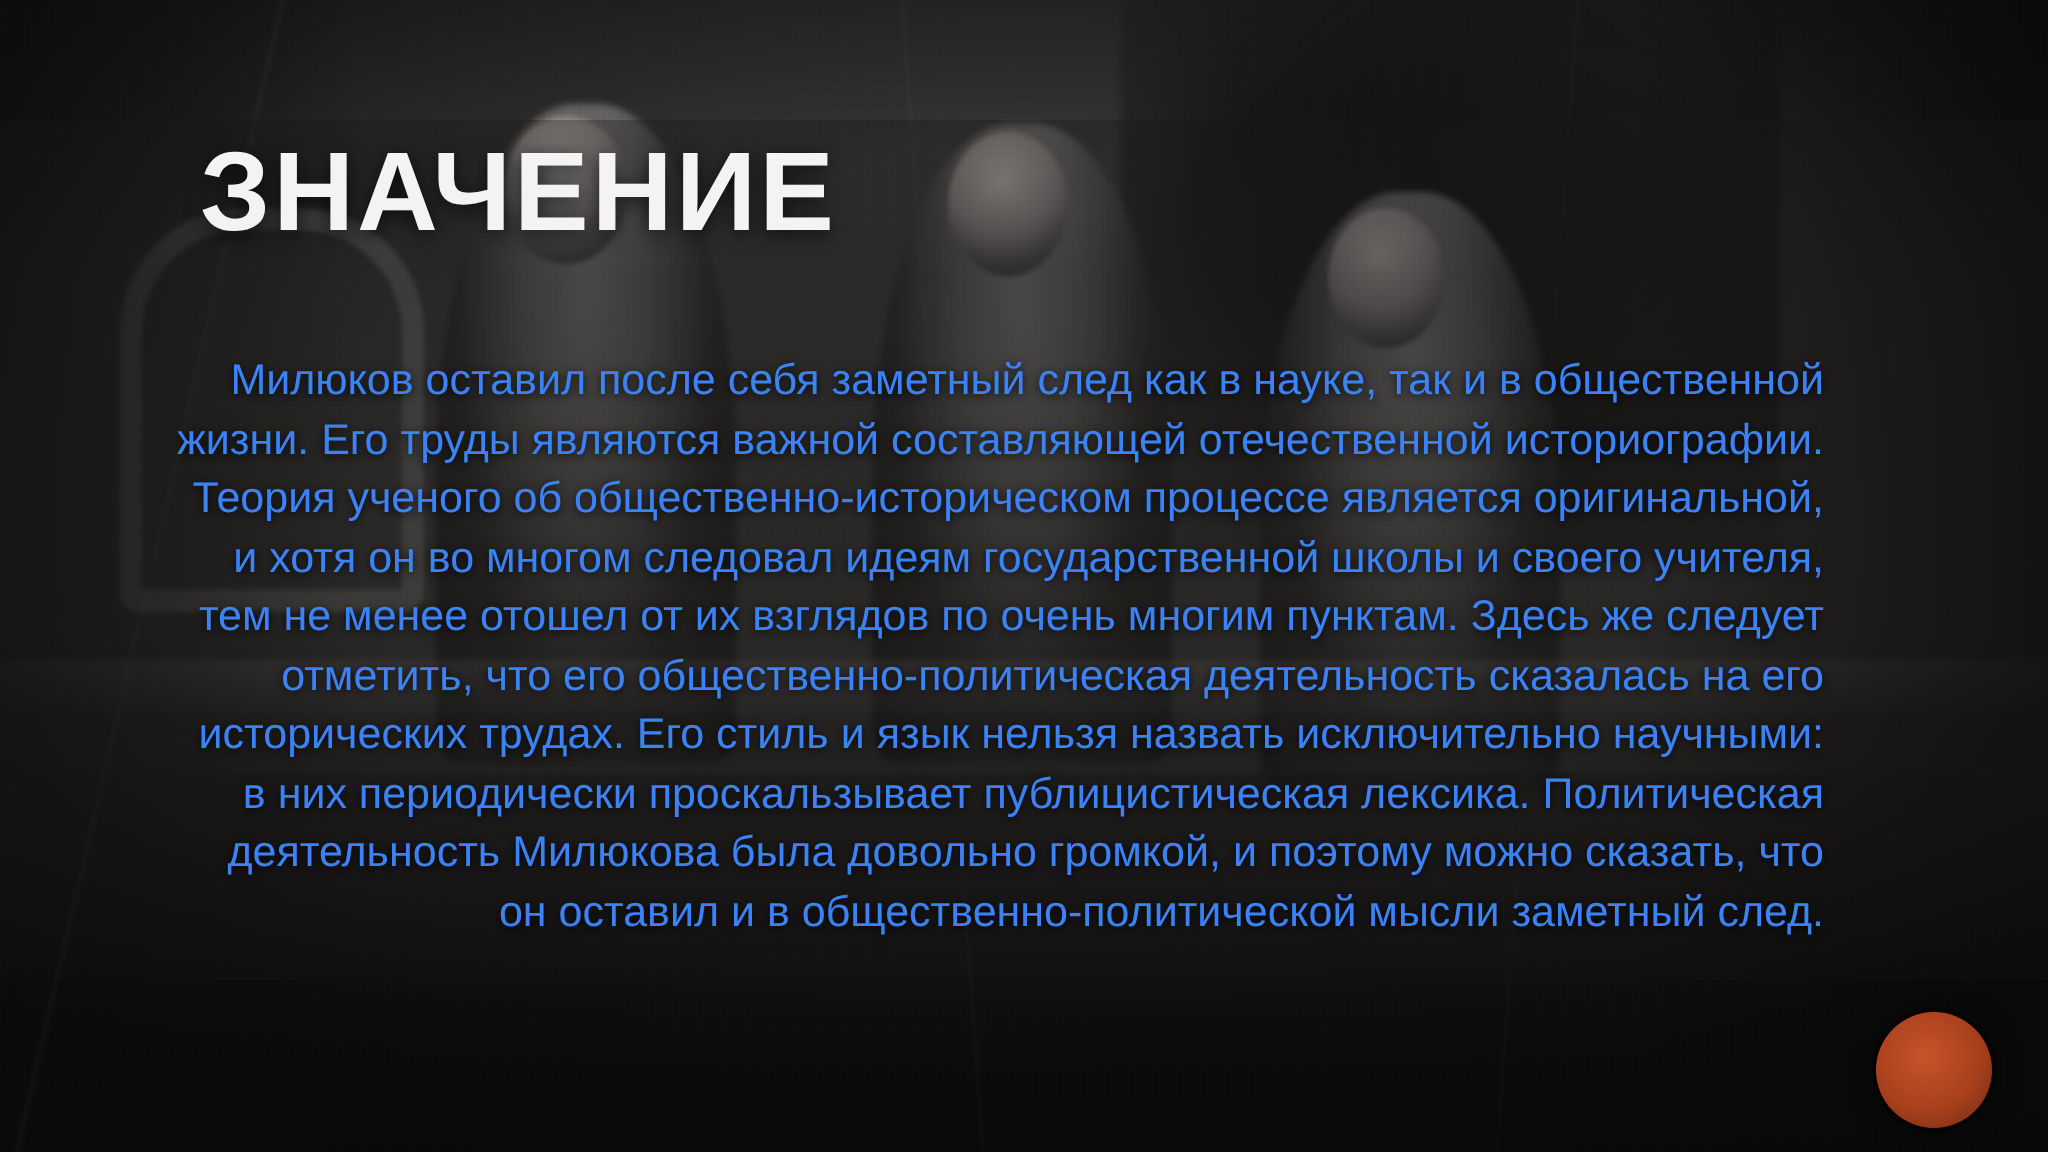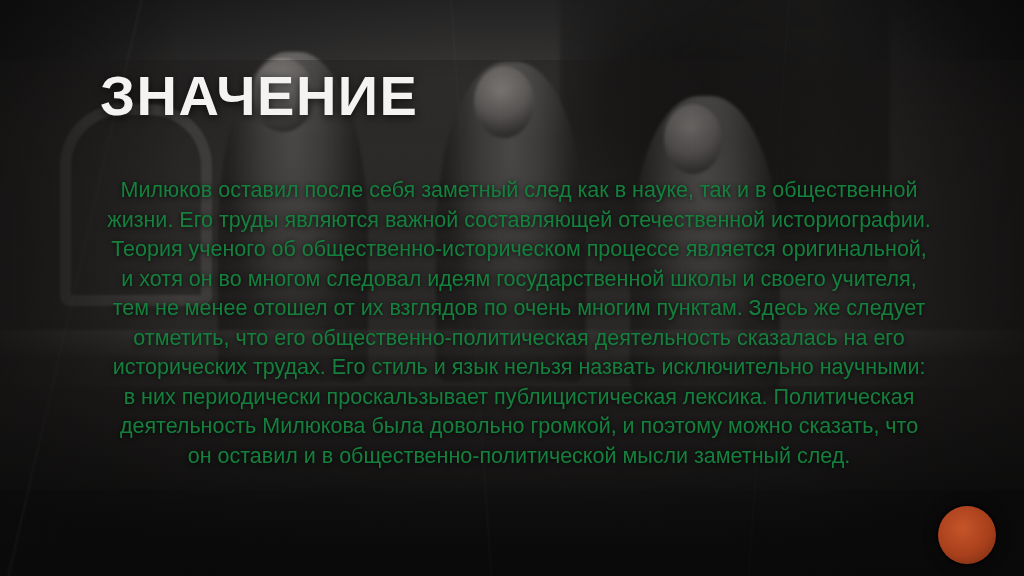--- a/index.html
+++ b/index.html
@@ -143,28 +143,28 @@
     width: 830px;
     font-size: 56px;
     line-height: 60px;
     font-weight: 700;
     letter-spacing: 1.5px;
     color: #f4f3f1;
     text-shadow: 0 2px 10px rgba(0,0,0,0.75);
   }
   .body-text {
     position: absolute;
-    left: 105px;
+    left: 84px;
     top: 176px;
     width: 828px;
     font-size: 21.5px;
     line-height: 29.5px;
-    color: #15803d;
+    color: #3b82f6;
     text-shadow: 0 1px 5px rgba(0,0,0,0.85);
-    text-align: center;
+    text-align: right;
   }
 
   
   .corner-mark {
     position: absolute;
     right: 28px;
     bottom: 12px;
     width: 58px;
     height: 58px;
     border-radius: 50%;

